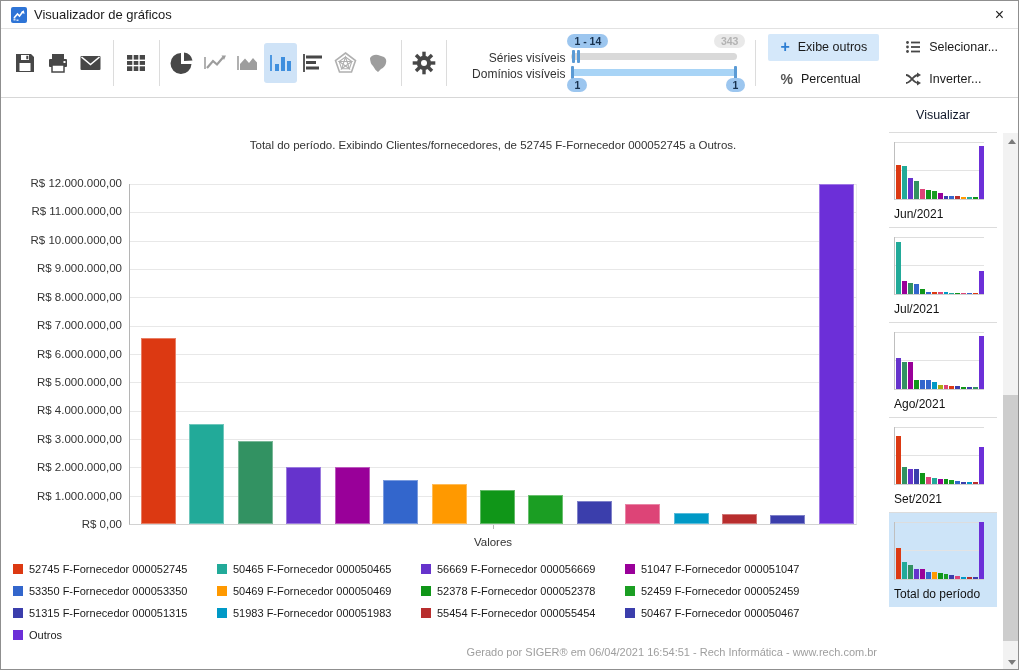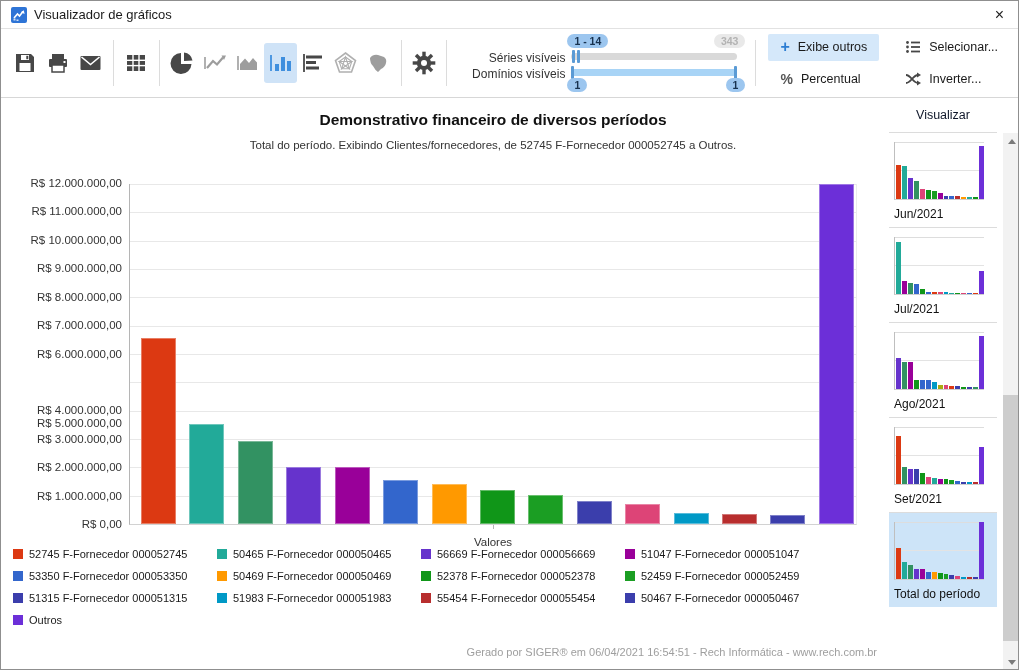--- a/index.html
+++ b/index.html
@@ -39,21 +39,21 @@
   .chart-title { position:absolute; top:12px; left:128px; width:728px; text-align:center; font-size:15.5px; font-weight:bold; color:#111; }
   .chart-subtitle { position:absolute; top:40px; left:128px; width:728px; text-align:center; font-size:11.5px; color:#333; }
   .y-labels { position:absolute; left:0; top:85px; width:121px; height:341px; }
   .ytick { position:absolute; right:0; width:121px; text-align:right; font-size:11.5px; color:#333; }
   .plot { position:absolute; left:128px; top:85px; width:728px; height:341px; border-left:1px solid #b5b5b5; border-bottom:1px solid #d2d2d2; border-right:1px solid #ececec; }
   .gridline { position:absolute; left:0; right:0; height:1px; background:#e8e8e8; }
   .bars { position:absolute; left:0; right:0; top:0; bottom:0; display:flex; align-items:flex-end; justify-content:space-between; padding:0 2px 0 11px; }
   .bar { width:35px; box-shadow:inset 0 0 0 1px rgba(255,255,255,.35); }
   .x-tick { position:absolute; left:50%; bottom:-5px; width:1px; height:4px; background:#b5b5b5; }
   .x-label { position:absolute; top:437px; left:128px; width:728px; text-align:center; font-size:11.5px; color:#333; }
-  .legend { position:absolute; top:444px; left:12px; width:862px; display:grid; grid-template-columns:204px 204px 204px auto; grid-auto-rows:22px;text-align:right; }
+  .legend { position:absolute; top:459px; left:12px; width:862px; display:grid; grid-template-columns:204px 204px 204px auto; grid-auto-rows:22px;text-align:right; }
   .legend-item { display:flex; align-items:center; font-size:11px; color:#1a1a1a; white-space:nowrap; }
   .swatch { width:10px; height:10px; margin-right:6px; flex:0 0 auto; }
   .chart-footer { position:absolute; top:547px; right:6px; font-size:11px; color:#9e9e9e; }
 
   
   .sidebar { position:absolute; left:882px; top:98px; width:137px; height:572px; background:#fff; }
   .sb-title { margin-top:9px; width:120px; text-align:center; font-size:12.5px; color:#0f172a; }
   .thumb-list { position:absolute; left:6px; top:33px; width:108px; }
   .thumb-item { border-top:1px solid #dcdcdc; padding:9px 5px 6px 5px; }
   .thumb-item.selected { background:#cde4f8; }
@@ -236,31 +236,30 @@
             <path d="M1,11 C6,11 8,3 13,3" fill="none" stroke="#474747" stroke-width="1.8"></path>
             <polygon points="12,0.5 16,3 12,5.5" fill="#474747"></polygon>
             <polygon points="12,8.5 16,11 12,13.5" fill="#474747"></polygon>
           </svg>
         <span>Inverter...</span>
       </div>
     </div>
   </div>
 
   <div class="main">
-    <div class="chart-title">Demonstrativo financeiro de diversos períodos</div>
     <div class="chart-subtitle">Total do período. Exibindo Clientes/fornecedores, de 52745 F-Fornecedor 000052745 a Outros.</div>
     <div class="y-labels">
         <div class="ytick" style="top: calc(0% - 7px);">R$ 12.000.000,00</div>
         <div class="ytick" style="top: calc(8.33333% - 7px); padding-left: 28px;">R$ 11.000.000,00</div>
         <div class="ytick" style="top: calc(16.6667% - 7px);">R$ 10.000.000,00</div>
         <div class="ytick" style="top: calc(25% - 7px);">R$ 9.000.000,00</div>
         <div class="ytick" style="top: calc(33.3333% - 7px);">R$ 8.000.000,00</div>
         <div class="ytick" style="top: calc(41.6667% - 7px);">R$ 7.000.000,00</div>
         <div class="ytick" style="top: calc(50% - 7px); margin-left: 12px;">R$ 6.000.000,00</div>
-        <div class="ytick" style="top: calc(58.3333% - 7px); margin-top: 41px;">R$ 5.000.000,00</div>
+        <div class="ytick" style="top: calc(58.3333% - 7px);">R$ 5.000.000,00</div>
         <div class="ytick" style="top: calc(66.6667% - 7px);">R$ 4.000.000,00</div>
         <div class="ytick" style="top: calc(75% - 7px); padding-left: 6px;">R$ 3.000.000,00</div>
         <div class="ytick" style="top: calc(83.3333% - 7px);">R$ 2.000.000,00</div>
         <div class="ytick" style="top: calc(91.6667% - 7px);">R$ 1.000.000,00</div>
         <div class="ytick" style="top: calc(100% - 7px);">R$ 0,00</div>
       </div>
     <div class="plot">
         <div class="gridline" style="top: 91.6667%;"></div>
         <div class="gridline" style="top: 83.3333%;"></div>
         <div class="gridline" style="top: 75%;"></div>

